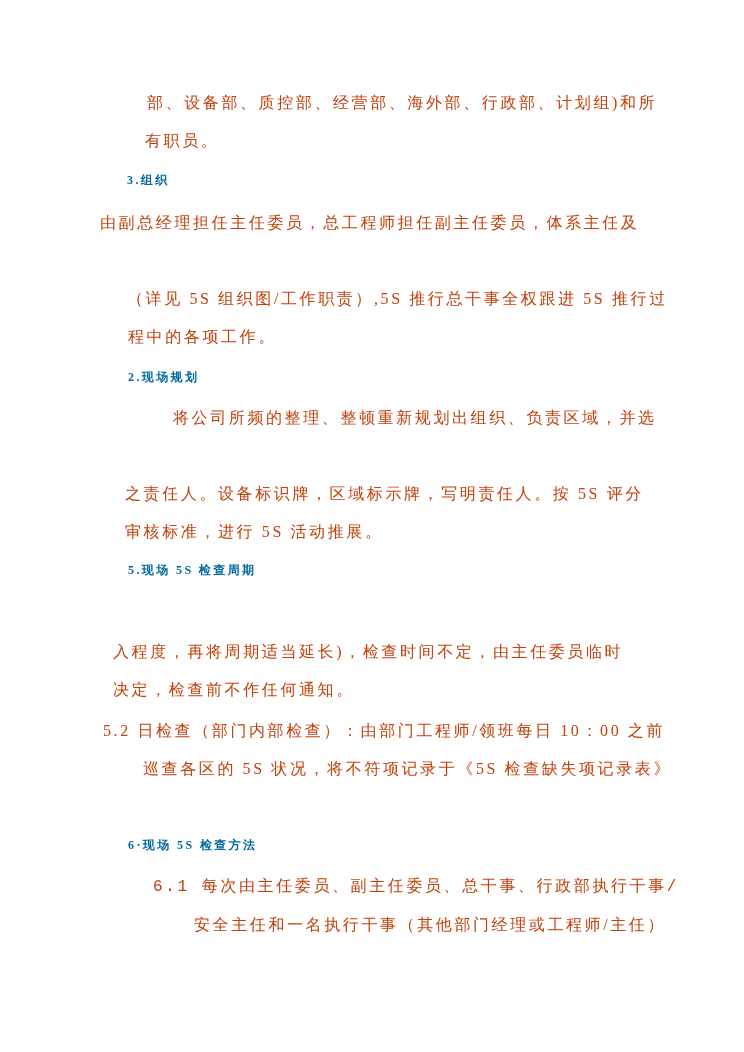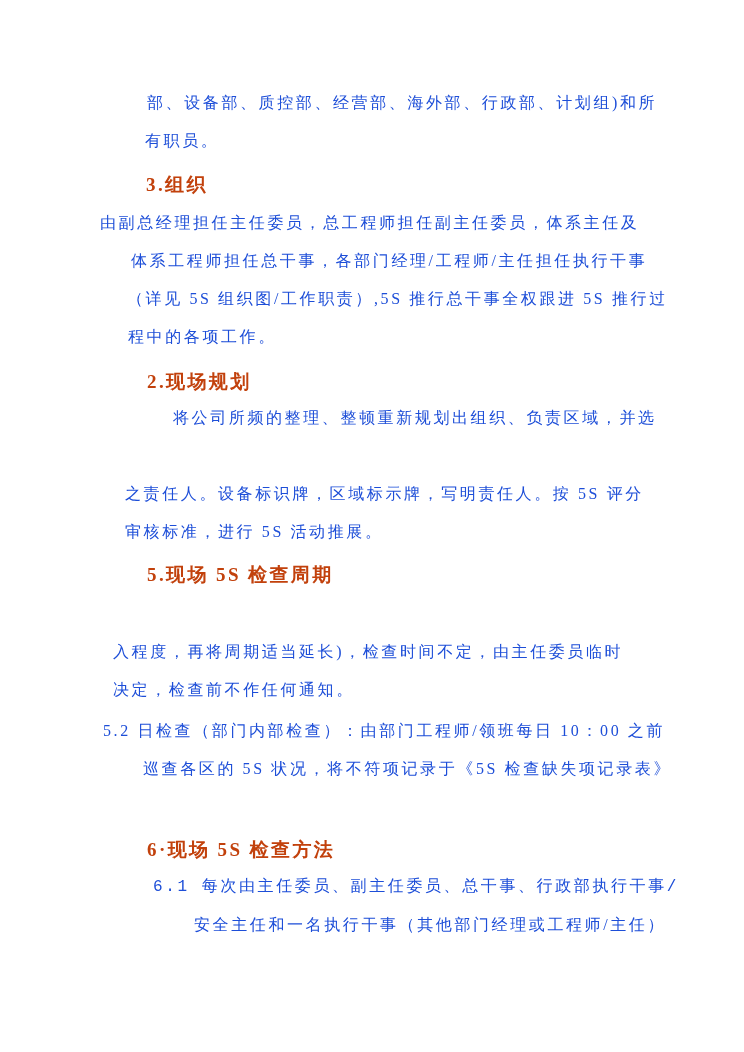--- a/index.html
+++ b/index.html
@@ -11,44 +11,42 @@
     position: relative;
     width: 744px;
     height: 1052px;
     background: #ffffff;
     overflow: hidden;
     font-family: "Liberation Serif", "DejaVu Serif", serif;
   }
   .line {
     position: absolute;
     white-space: pre;
-    color: #1d4ed8;
+    color: #c2410c;
     line-height: 1.25;
   }
   .line.body {
     font-size: 16px;
     letter-spacing: 2.6px;
   }
   .line.heading {
-    font-size: 19px;
+    font-size: 12px;
     font-weight: 700;
     letter-spacing: 2.4px;
-    color: #c2410c;
-    margin-left: 19px;
+    color: #0369a1;
   }
 </style>
 </head>
 <body>
 
 <div class="page" style="background: rgb(255, 255, 255);">
     <div class="line body" style="left: 147px; top: 93px;">部、设备部、质控部、经营部、海外部、行政部、计划组)和所</div>
     <div class="line body" style="left: 145px; top: 131px;">有职员。</div>
     <div class="line heading" style="left: 127px; top: 173px;">3.组织</div>
     <div class="line body" style="left: 100px; top: 213px;">由副总经理担任主任委员，总工程师担任副主任委员，体系主任及</div>
-    <div class="line body" style="left: 131px; top: 251px;">体系工程师担任总干事，各部门经理/工程师/主任担任执行干事</div>
     <div class="line body" style="left: 127px; top: 289px;">（详见 5S 组织图/工作职责）,5S 推行总干事全权跟进 5S 推行过</div>
     <div class="line body" style="left: 128px; top: 327px;">程中的各项工作。</div>
     <div class="line heading" style="left: 128px; top: 370px;">2.现场规划</div>
     <div class="line body" style="left: 173px; top: 408px;">将公司所频的整理、整顿重新规划出组织、负责区域，并选</div>
     <div class="line body" style="left: 125px; top: 484px;">之责任人。设备标识牌，区域标示牌，写明责任人。按 5S 评分</div>
     <div class="line body" style="left: 125px; top: 522px;">审核标准，进行 5S 活动推展。</div>
     <div class="line heading" style="left: 128px; top: 563px;">5.现场 5S 检查周期</div>
     <div class="line body" style="left: 113px; top: 642px;">入程度，再将周期适当延长)，检查时间不定，由主任委员临时</div>
     <div class="line body" style="left: 113px; top: 680px;">决定，检查前不作任何通知。</div>
     <div class="line body" style="left: 103px; top: 721px;">5.2 日检查（部门内部检查）：由部门工程师/领班每日 10：00 之前</div>

